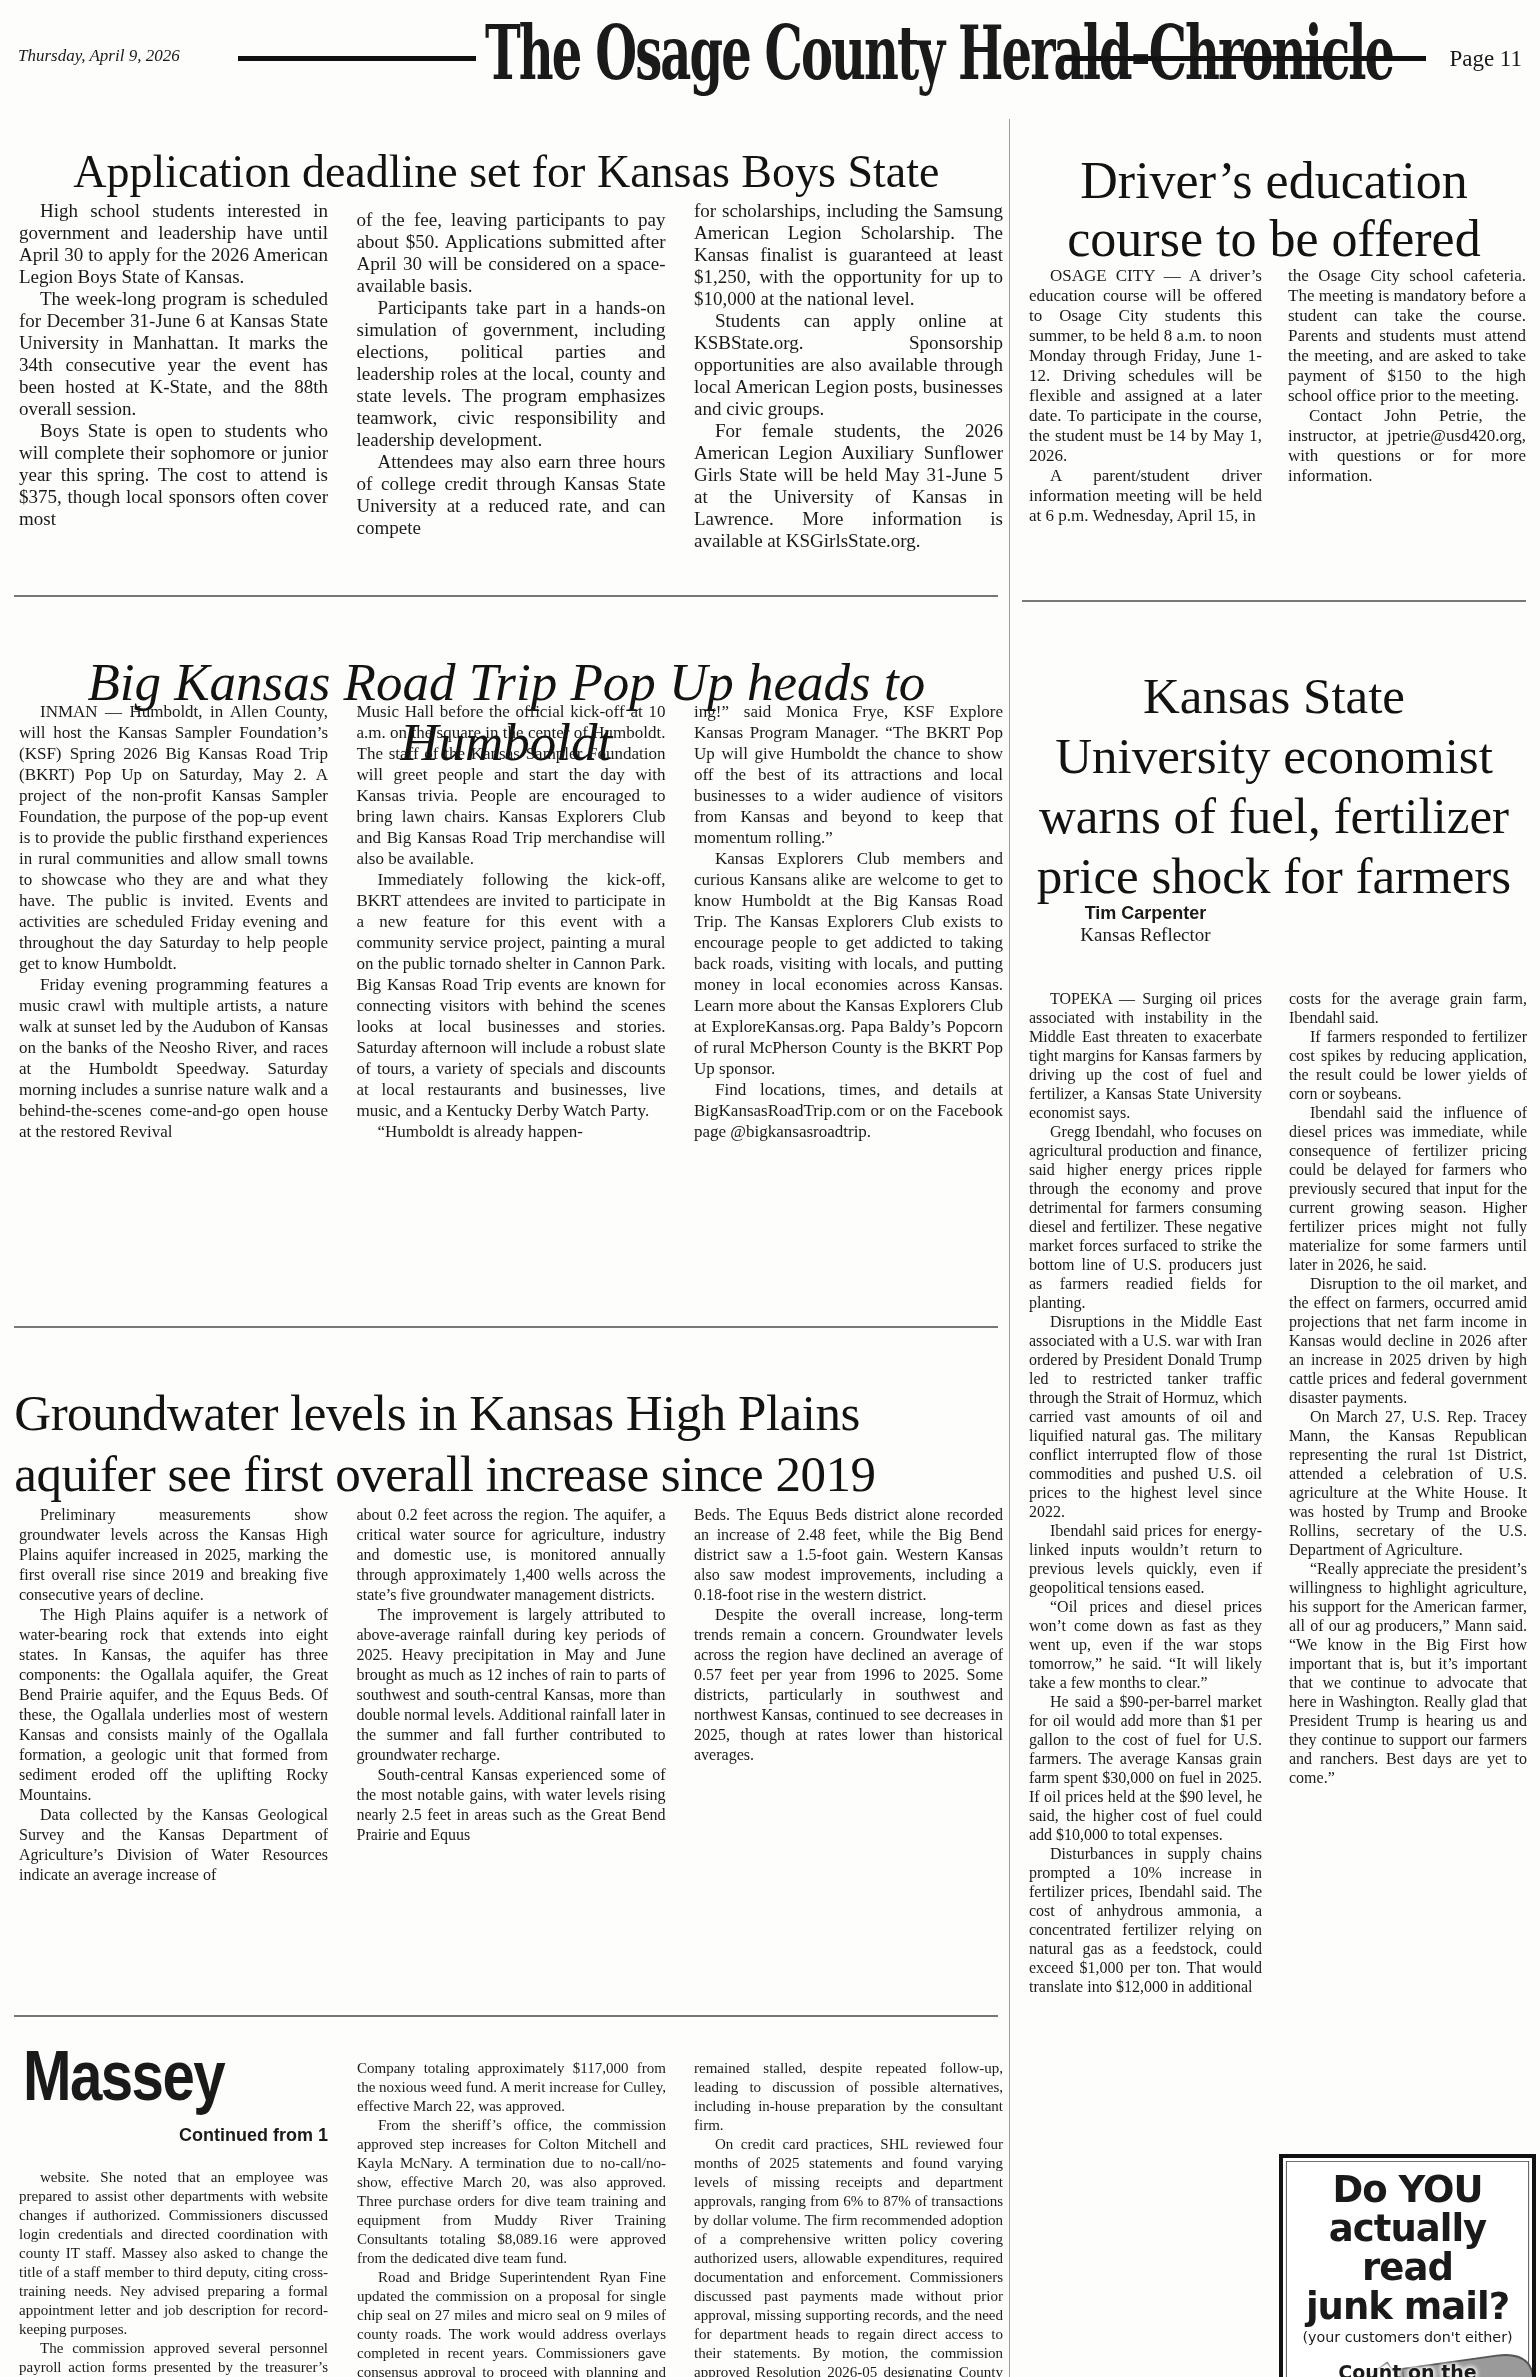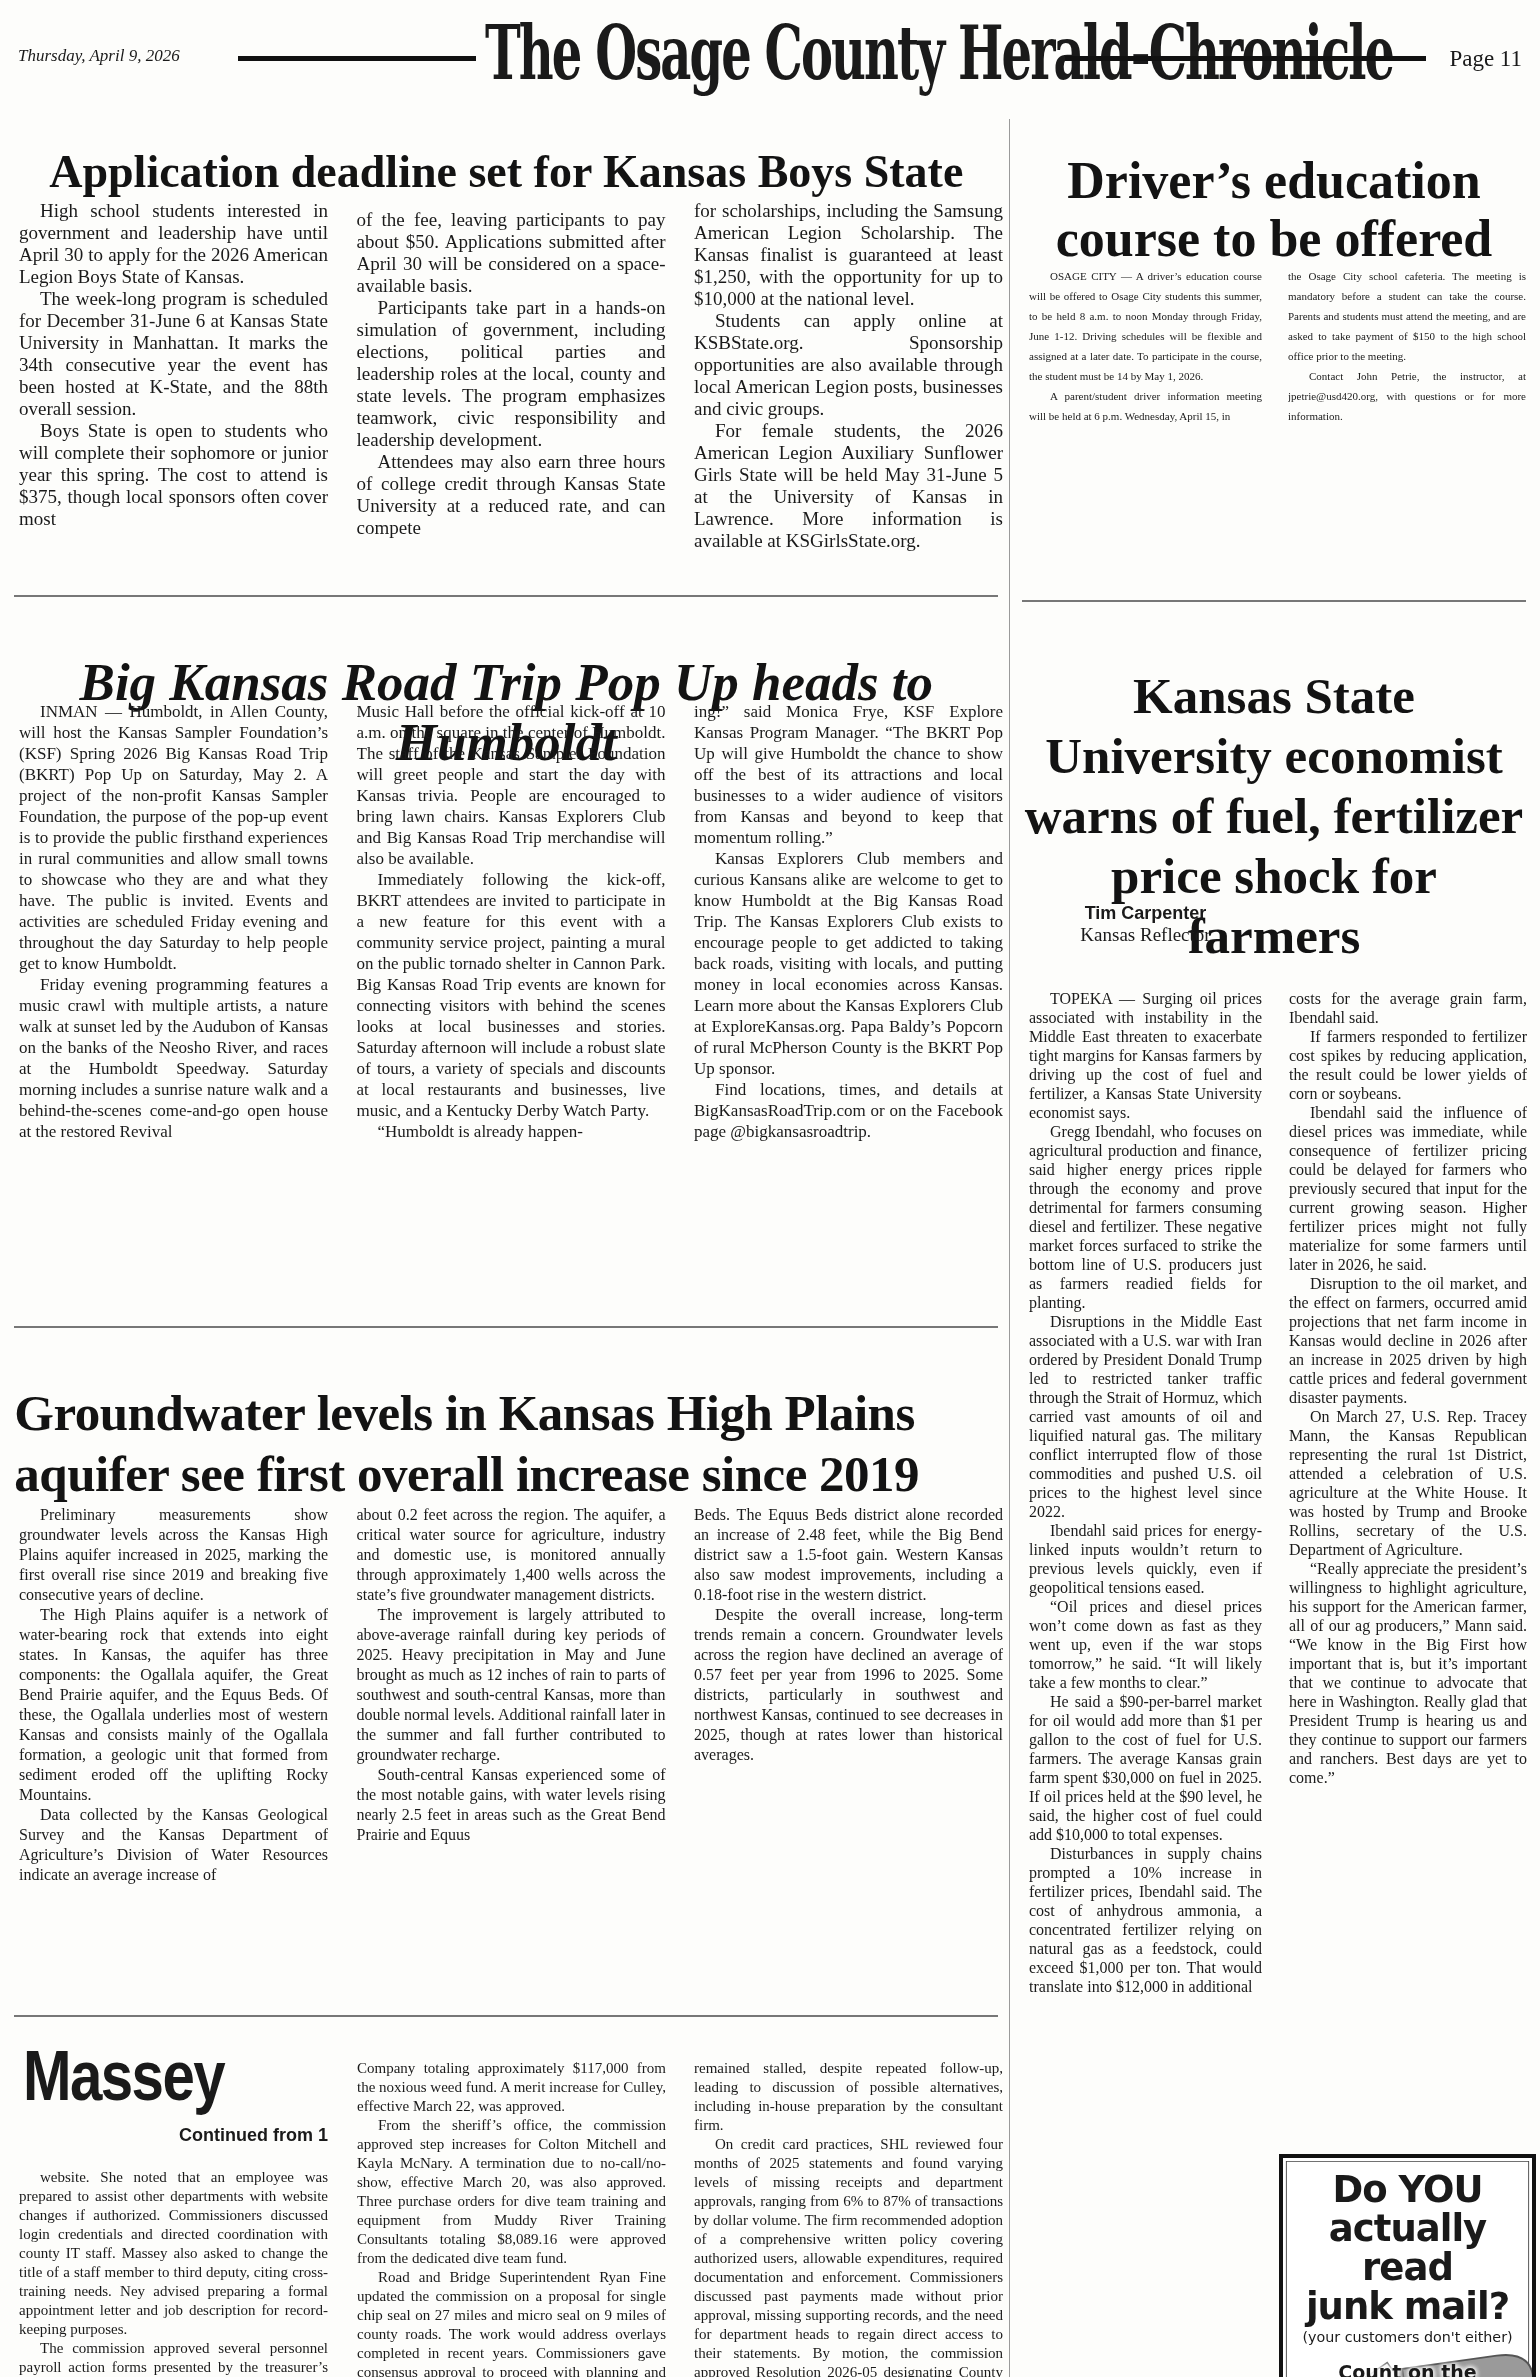--- a/index.html
+++ b/index.html
@@ -11,27 +11,27 @@
             font-family:"DejaVu Serif",serif;font-weight:bold;font-size:48px;letter-spacing:-1.9px;
             transform:scaleY(1.55);transform-origin:top center;white-space:nowrap;}
   .hdr-page{position:absolute;right:19px;top:46px;font-size:23px;}
   .hdr-rule{position:absolute;top:56px;height:4.8px;background:#111;}
   .hdr-rule.l{left:238px;width:238px;}
   .hdr-rule.r{left:1065px;width:361px;}
   
   .vrule{position:absolute;left:1009px;top:119px;width:1.4px;height:2368px;background:#9a9a9a;}
   .hrule{position:absolute;height:1.9px;background:#777;}
   
-  .headline{position:absolute;font-weight:bold;text-align:center;color:#131313;}
+  .headline{position:absolute;font-weight:normal;text-align:center;color:#131313;}
   .cols{position:absolute;display:flex;}
   .col{overflow:hidden;text-align:justify;}
   .col p{margin:0;text-indent:21px;}
   .col[data-cont] p:first-child{text-indent:0;}
   .body-a p{font-size:19px;line-height:22px;}   
-  .body-b p{font-size:11px;line-height:20px;}   
+  .body-b p{font-size:17px;line-height:20px;}   
   .body-c p{font-size:17px;line-height:21px;}   
   .body-d p{font-size:16px;line-height:20px;}   
   .body-e p{font-size:16px;line-height:19px;}   
   .body-f p{font-size:15px;line-height:19px;}   
   .byline{position:absolute;width:247px;text-align:center;}
   .byline .b1{font-family:"Liberation Sans",sans-serif;font-size:18px;font-weight:600;}
   .byline .b2{font-size:19px;}
   .massey-head{position:absolute;font-family:"Liberation Sans",sans-serif;font-weight:bold;
                font-size:71px;letter-spacing:-1.9px;transform:scaleX(.82);transform-origin:left;}
   .continued{position:absolute;width:309px;text-align:right;font-family:"Liberation Sans",sans-serif;

